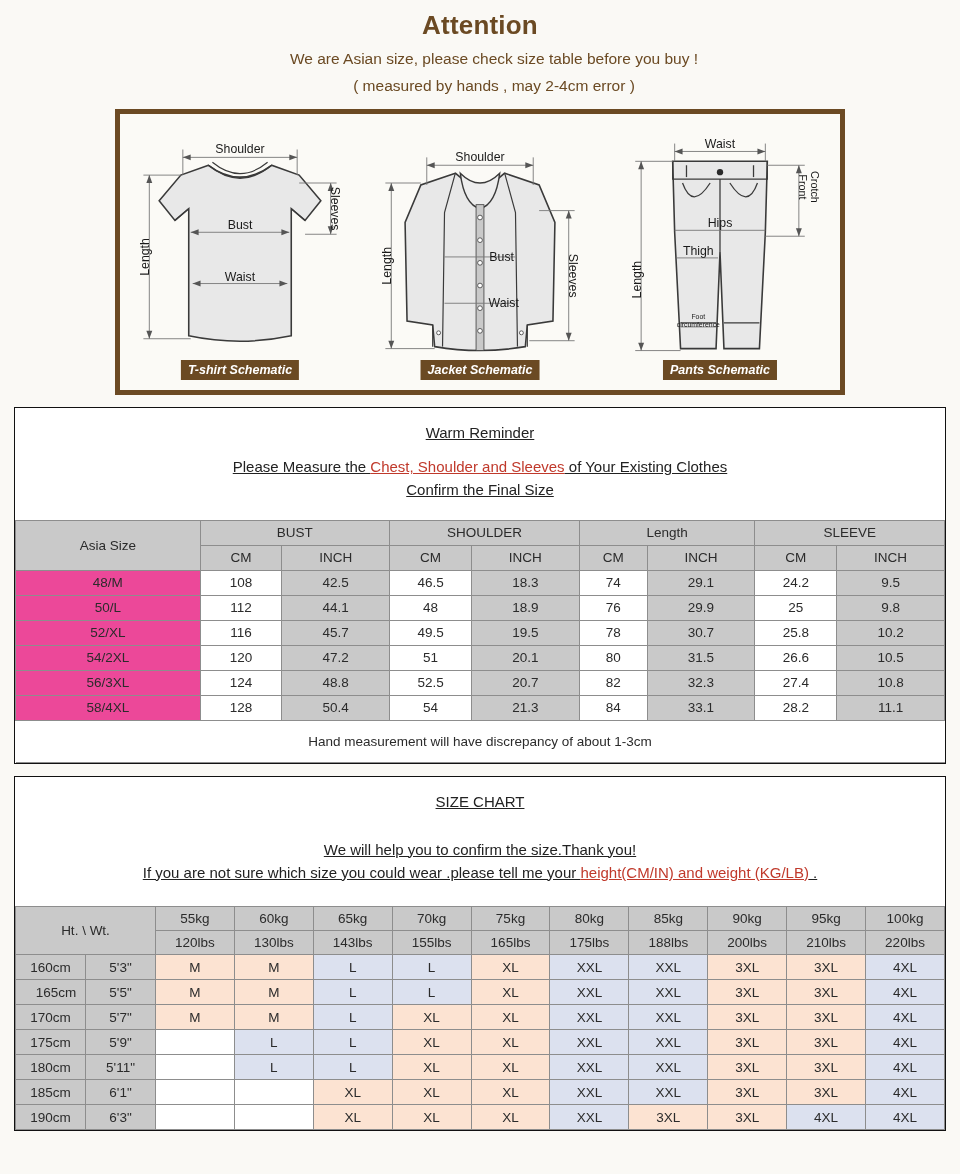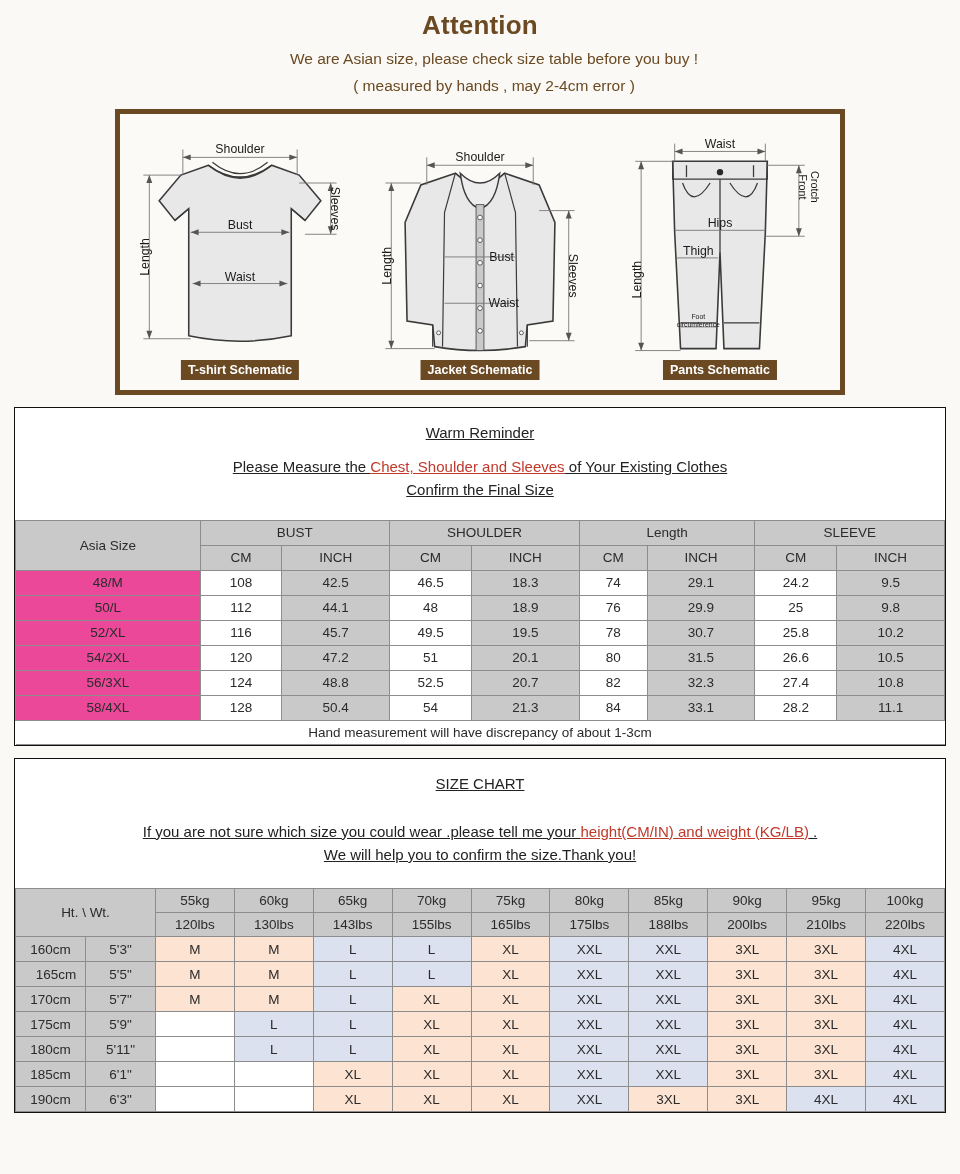--- a/index.html
+++ b/index.html
@@ -28,21 +28,21 @@
     margin:14px auto 0; width:730px; height:286px;
     border:5px solid #6b4a23; background:#fbfaf6;
     position:relative;
   }
   .schem-inner { display:flex; height:100%; }
   .schem-cell { flex:1; position:relative; }
   .schem-cell svg { position:absolute; left:0; top:0; width:100%; height:100%; }
   .schem-tag {
     position:absolute; bottom:10px; left:50%; transform:translateX(-50%);
     background:#6b4a23; color:#fff; font-size:12.5px; font-weight:bold;
-    padding:3px 7px; white-space:nowrap; z-index:4;
+    padding:3px 7px; white-space:nowrap; z-index:4;font-style:italic;
   }
 
   
   .panel { margin:12px 14px 0; border:1px solid #111; background:#fff; }
   .panel-title { text-align:center; font-size:15px; padding:16px 0 0;text-decoration:underline; }
   .panel-note {
     text-align:center; font-size:15px; line-height:1.55;
     padding:14px 20px 18px;
   }
   .u { text-decoration:underline; }
@@ -52,21 +52,21 @@
   table { border-collapse:collapse; width:100%; }
   td, th {
     border:1px solid #8d8d8d; text-align:center; font-weight:normal;
     font-size:13.5px; color:#2b2b2b;
   }
   .mt th { background:#c9c9c9; height:25px; }
   .mt td { height:25px; }
   .mt .rowhead { background:#ec4899; }
   .mt .cm   { background:#ffffff; }
   .mt .inch { background:#c9c9c9; }
-  .mt .foot td { background:#ffffff; height:24px; border-left:none; border-right:none; }
+  .mt .foot td { background:#ffffff; height:42px; border-left:none; border-right:none; }
 
   .sc th { background:#c9c9c9; height:24px; }
   .sc td { height:25px; }
   .sc .rowhead { background:#c9c9c9; }
   .sc .peach { background:#fce3d2; }
   .sc .blue  { background:#dce1ef; }
   .sc .empty { background:#ffffff; }
 </style>
 </head>
 <body>
@@ -334,24 +334,24 @@
       <tr class="foot">
         <td colspan="9">Hand measurement will have discrepancy of about 1-3cm</td>
       </tr>
     </tfoot>
   </table>
 </div>
 
 <div class="panel">
   <div class="panel-title">SIZE CHART</div>
   <div class="panel-note" style="padding-top:28px;padding-bottom:22px">
+    <div><span class="u">We will help you to confirm the size.Thank you!</span></div>
     <div>
       <span class="u">If you are not sure which size you could wear .please tell me your </span><span class="u red">height(CM/IN) and weight (KG/LB)</span><span class="u"> .</span>
     </div>
-    <div><span class="u">We will help you to confirm the size.Thank you!</span></div>
   </div>
 
   <table class="sc">
     <thead>
       <tr>
         <th rowspan="2" colspan="2" style="width:140px">Ht. \ Wt.</th>
       <th>55kg</th>
           <th>60kg</th>
           <th>65kg</th>
           <th>70kg</th>

